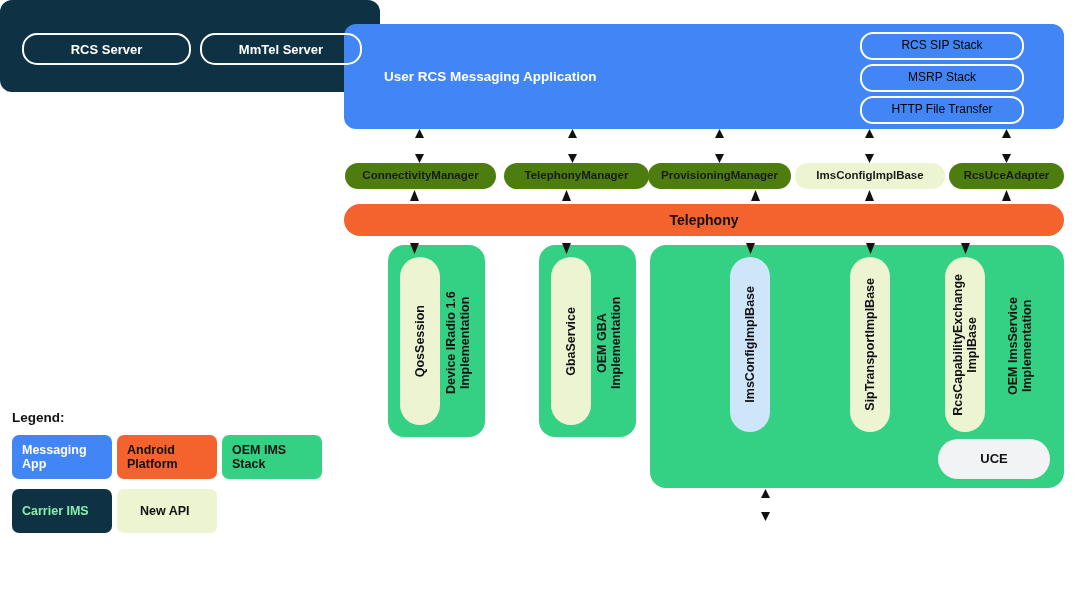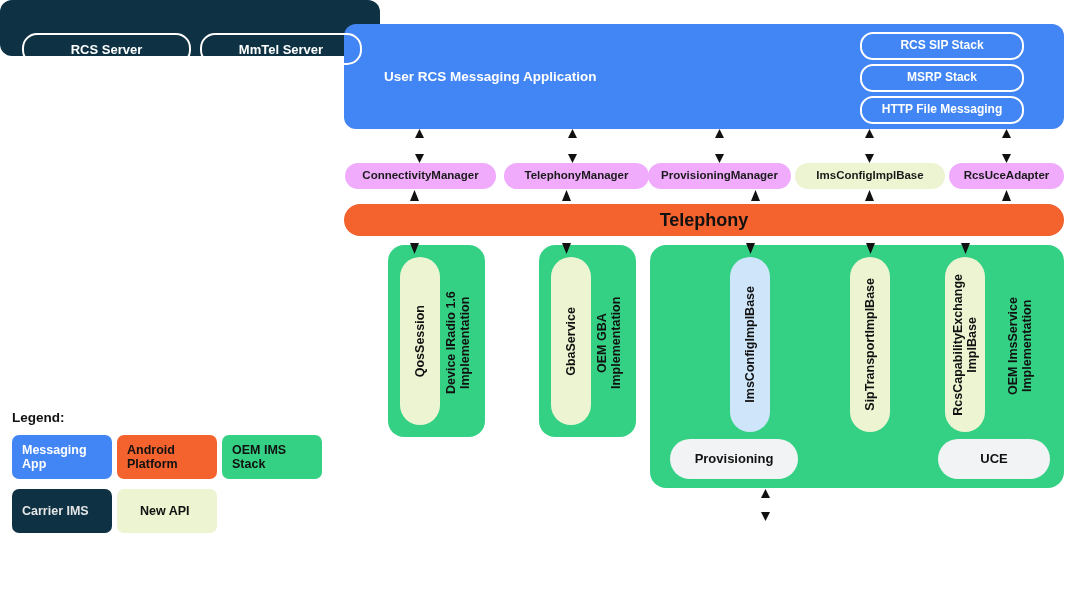--- a/index.html
+++ b/index.html
@@ -41,52 +41,52 @@
     font-weight: bold;
     white-space: nowrap;
   }
   .app-pill {
     position: absolute;
     right: 40px;
     width: 160px;
     height: 24px;
     border: 2px solid #ffffff;
     border-radius: 13px;
-    color: #ffffff;
+    color: #000000;
     font-size: 12px;
-    font-weight: bold;
+    font-weight: normal;
     display: flex;
     align-items: center;
     justify-content: center;
     background: transparent;
     white-space: nowrap;
   }
   #app-pill-0 { top: 8px; }
   #app-pill-1 { top: 40px; }
   #app-pill-2 { top: 72px; }
 
   
   .manager {
     top: 163px;
     height: 26px;
     border-radius: 13px;
     font-size: 11.5px;
     color: #1a1a1a;
     white-space: nowrap;
   }
-  .c-updated { background: #f0abfc; }
+  .c-updated { background: #4d7c0f; }
   .c-new     { background: #EDF4D1; }
 
   
   #telephony-bar {
     left: 344px; top: 204px; width: 720px; height: 32px;
     background: #F4622E;
     border-radius: 16px;
     color: #111111;
-    font-size: 18px;
+    font-size: 14px;
   }
 
   
   .oem-box {
     background: #34D184;
     border-radius: 16px;
     justify-content: flex-start;
     align-items: flex-start;
   }
   .vlabel {
@@ -123,21 +123,21 @@
     display: flex;
     align-items: center;
     justify-content: center;
     font-size: 13px;
     font-weight: bold;
     color: #111111;
   }
 
   
   #ims-backend {
-    left: 575px; top: 521px; width: 380px; height: 56px;
+    left: 575px; top: 521px; width: 380px; height: 92px;
     background: #0E3244;
     border-radius: 12px;
     display: block;
   }
   #ims-backend-title {
     position: absolute;
     top: 8px; left: 0; right: 0;
     text-align: center;
     color: #ffffff;
     font-size: 13.5px;
@@ -189,32 +189,32 @@
     align-items: center;
     padding-left: 10px;
     font-size: 12.5px;
     font-weight: bold;
     line-height: 1.15;
     box-sizing: border-box;
   }
   .lg-messaging { background: #4285F4; color: #ffffff; }
   .lg-android   { background: #F4622E; color: #111111; justify-content: flex-end; }
   .lg-oem       { background: #34D184; color: #111111; }
-  .lg-carrier   { background: #0E3244; color: #e5e5e5; }
+  .lg-carrier   { background: #0E3244; color: #86efac; }
   .lg-newapi    { background: #EDF4D1; color: #111111; padding-left: 23px; }
   .lg-updated   { background: #CFE6FA; color: #111111; }
 </style>
 </head>
 <body>
 
 <div class="node" id="app-band">
   <div id="app-title">User RCS Messaging Application</div>
   <div class="app-pill" id="app-pill-0">RCS SIP Stack</div>
   <div class="app-pill" id="app-pill-1">MSRP Stack</div>
-  <div class="app-pill" id="app-pill-2">HTTP File Messaging</div>
+  <div class="app-pill" id="app-pill-2">HTTP File Transfer</div>
 </div>
 
 <svg class="arrow" style="left:414px; top:129px; height:34px;" viewBox="0 0 11 34">
   <path d="M5.5 0 L10 9 L1 9 Z" fill="#111"></path>
     <path d="M5.5 34 L1 25 L10 25 Z" fill="#111"></path>
 </svg>
 <svg class="arrow" style="left:567px; top:129px; height:34px;" viewBox="0 0 11 34">
   <path d="M5.5 0 L10 9 L1 9 Z" fill="#111"></path>
     <path d="M5.5 34 L1 25 L10 25 Z" fill="#111"></path>
 </svg>
@@ -290,23 +290,20 @@
   <div class="api-pill c-new" style="left:200px; top:12px; height:175px; background:#EDF4D1;">
     <span class="vlabel">SipTransportImplBase</span>
   </div>
   <div class="api-pill c-new" style="left:295px; top:12px; height:175px; background:#EDF4D1;">
     <span class="vlabel">RcsCapabilityExchange
 ImplBase</span>
   </div>
   <div class="oem-caption vlabel" style="left:356px; top:16px; height:170px; width:40px;">OEM ImsService
 Implementation</div>
 
-  <div class="func-pill" style="left:20px; top:194px; width:128px;">
-    <span>Provisioning</span>
-  </div>
   <div class="func-pill" style="left:288px; top:194px; width:112px;">
     <span>UCE</span>
   </div>
 </div>
 
 <svg class="arrow" style="left:409px; top:241px; height:13px;" viewBox="0 0 11 13">
   <path d="M5.5 13 L1 2 L10 2 Z" fill="#111"></path>
 </svg>
 <svg class="arrow" style="left:561px; top:241px; height:13px;" viewBox="0 0 11 13">
   <path d="M5.5 13 L1 2 L10 2 Z" fill="#111"></path>

